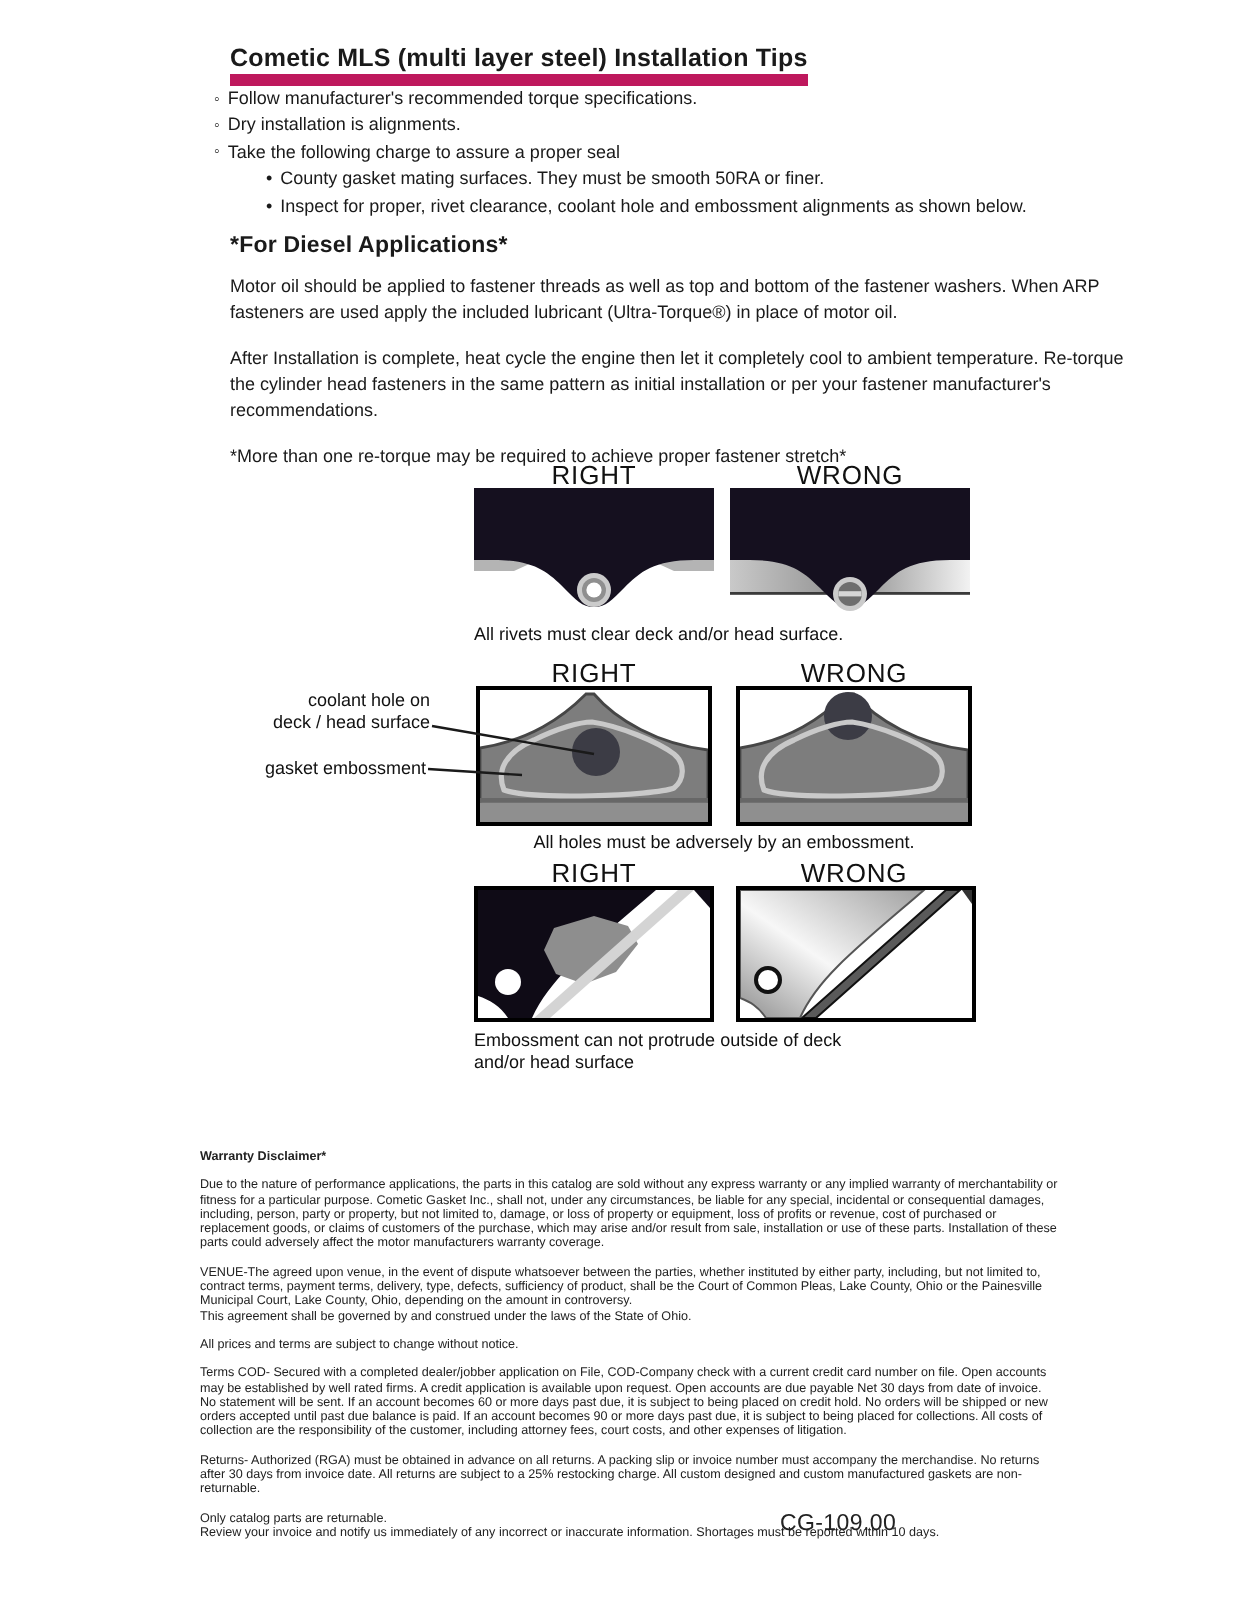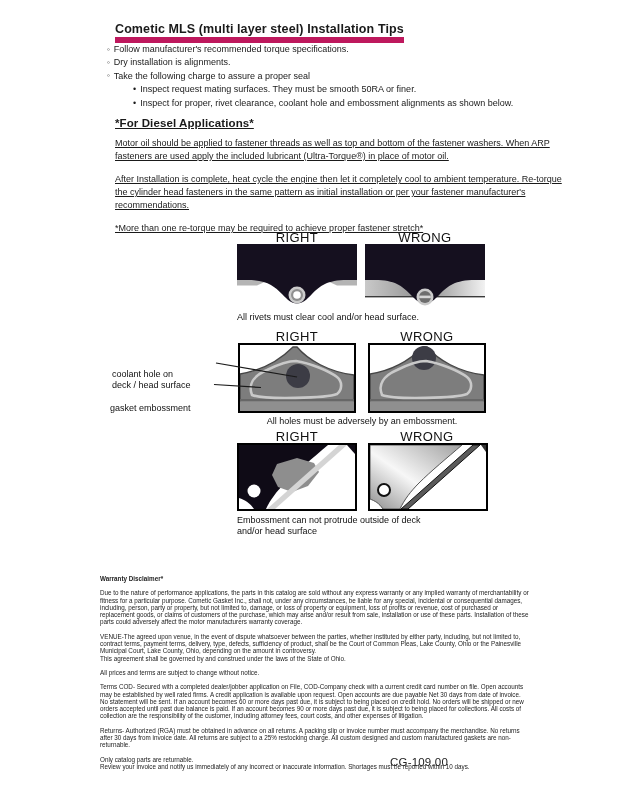--- a/index.html
+++ b/index.html
@@ -11,30 +11,30 @@
   
   #title{left:115px;top:22px;font-size:12.5px;font-weight:bold;
          border-bottom:6px solid #be185d;padding-bottom:1px;letter-spacing:.1px;}
   #tips{left:107px;top:43px;width:450px;font-size:9px;line-height:13.4px;}
   .b1{display:flex;align-items:baseline;}
   .b1 .mk{font-size:8px;margin-right:4px;position:relative;top:-.5px;}
   .b2{display:flex;align-items:baseline;margin-left:26px;}
   .b2 .mk{font-size:9px;margin-right:4px;}
 
   
-  #diesel{left:115px;top:117px;width:448px;font-size:9px;line-height:13px;text-decoration:underline;}
+  #diesel{left:115px;top:117px;width:448px;font-size:9px;line-height:13px;}
   #diesel h2{font-size:11.5px;margin:0 0 7px 0;letter-spacing:.1px;}
   #diesel p{margin:0 0 10px 0;}
 
   
   .rw-label{font-size:13px;letter-spacing:.4px;color:#111;width:90px;text-align:center;}
   .panel{box-sizing:border-box;}
   .bordered{border:2px solid #000;}
   .caption{font-size:9px;color:#111;line-height:11px;}
-  .side-label{font-size:9px;text-align:left;line-height:11px;color:#111;margin-top:24px;}
+  .side-label{font-size:9px;text-align:right;line-height:11px;color:#111;}
   svg{display:block;}
 
   
   #legal{left:100px;top:575px;width:430px;font-size:6.3px;line-height:7.3px;color:#222;}
   #legal .lg-h{font-weight:bold;margin:0 0 7px 0;}
   #legal p{margin:0 0 7px 0;}
   #legal p.tight{margin:0;}
   #legal p.pre-tight{margin:0;}
 
   #doc-code{left:390px;top:756px;font-size:11.5px;letter-spacing:.2px;color:#222;}
@@ -52,21 +52,21 @@
   <div class="b1">
     <span class="mk">◦</span>
     <span>Dry installation is alignments.</span>
   </div>
   <div class="b1">
     <span class="mk">◦</span>
     <span>Take the following charge to assure a proper seal</span>
   </div>
   <div class="b2">
     <span class="mk">•</span>
-    <span>Inspect request mating surfaces.  They must be smooth 50RA or finer.</span>
+    <span>County gasket mating surfaces.  They must be smooth 50RA or finer.</span>
   </div>
   <div class="b2">
     <span class="mk">•</span>
     <span>Inspect for proper, rivet clearance, coolant hole and embossment alignments as shown below.</span>
   </div>
 </div>
 
 <div class="abs" id="diesel">
   <h2>*For Diesel Applications*</h2>
   <p>Motor oil should be applied to fastener threads as well as top and bottom of the fastener washers. When ARP fasteners are used apply the included lubricant (Ultra-Torque®) in place of motor oil.</p>
@@ -109,21 +109,21 @@
     <rect x="0" y="52" width="120" height="1.4" fill="#3a3a3a"></rect>
     <path d="M0,0 H120 V36 H110 C90,36 83,42 75,50 C69,56 66,59.5 60,59.5 C54,59.5 51,56 45,50 C37,42 30,36 10,36 H0 Z" fill="#15101f"></path>
     <g>
       <circle cx="60" cy="53" r="8.5" fill="#cbcbcb"></circle>
       <circle cx="60" cy="53" r="6" fill="#6e6e6e"></circle>
       <rect x="54.2" y="51.6" width="11.6" height="2.6" fill="#d6d6d6"></rect>
     </g>
   </svg>
 </div>
 
-<div class="abs caption" style="left:237px;top:312px;">All rivets must clear cool and/or head surface.</div>
+<div class="abs caption" style="left:237px;top:312px;">All rivets must clear deck and/or head surface.</div>
 
 <div class="abs rw-label" style="left:252px;top:329px;">RIGHT</div>
 <div class="abs rw-label" style="left:382px;top:329px;">WRONG</div>
 
 <div class="abs side-label" style="left:112px;top:345px;width:103px;">
   <div>coolant hole on</div>
   <div>deck / head surface</div>
 </div>
 <div class="abs side-label" style="left:110px;top:379px;width:103px;">gasket embossment</div>
 

